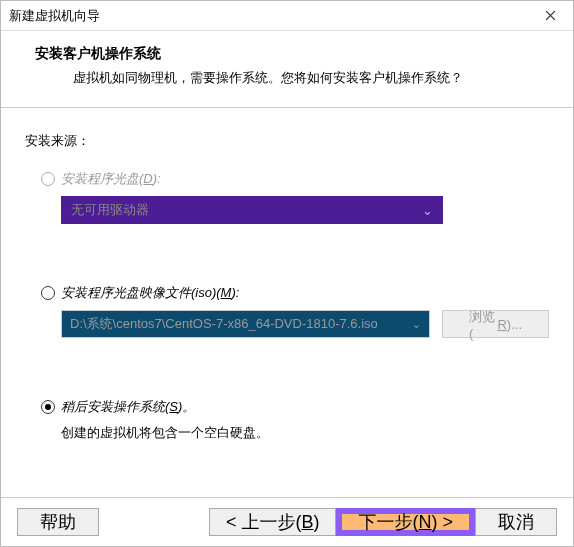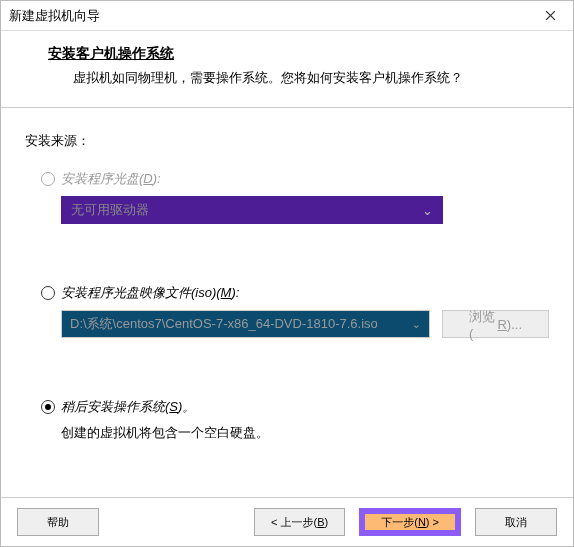--- a/index.html
+++ b/index.html
@@ -6,21 +6,21 @@
     body { font-family: "Microsoft YaHei", "Segoe UI", sans-serif; font-size: 13px; color: #000; background: #fff; }
 
     .window { width: 574px; height: 547px; border: 1px solid #bbb; display: flex; flex-direction: column; justify-content: space-between; }
 
     .titlebar { height: 30px; display: flex; align-items: center; justify-content: space-between; border-bottom: 1px solid #ddd; }
     .titlebar .title { padding-left: 8px; font-size: 13px; }
     .titlebar .close { width: 45px; height: 100%; display: flex; align-items: center; justify-content: center; }
     .titlebar .close svg { width: 11px; height: 11px; }
 
     .header { padding: 14px 20px 20px 20px; border-bottom: 1px solid #ccc; }
-    .header .heading { font-size: 14px; font-weight: bold; margin-left: 27px; margin-bottom: 6px; text-decoration: underline; }
+    .header .heading { font-size: 14px; font-weight: bold; margin-left: 14px; margin-bottom: 6px; }
     .header .subheading { font-size: 13px; margin-left: 52px; }
 
     .content { flex: 1; padding: 24px 24px 10px 24px; }
     .section-label { margin-bottom: 20px; }
 
     .option { margin-bottom: 10px; margin-left: 16px; }
     .radio-row { display: flex; align-items: center; gap: 6px; margin-bottom: 8px; font-style: italic; }
     .radio { width: 14px; height: 14px; border: 1px solid #333; border-radius: 50%; display: inline-flex; align-items: center; justify-content: center; background: #fff; flex-shrink: 0; }
     .radio.disabled { border-color: #aaa; }
     .radio.selected::after { content: ""; width: 6px; height: 6px; background: #000; border-radius: 50%; display: block; }
@@ -32,22 +32,22 @@
 
     .iso-row { display: flex; align-items: center; gap: 12px; margin-left: 20px; margin-bottom: 60px; }
     .iso-input { width: 382px; height: 28px; border: 1px solid #ccc; background: #0c4a6e; color: #999; display: flex; align-items: center; padding: 0 8px; position: relative; }
     .iso-input .chev { position: absolute; right: 8px; color: #999; font-size: 11px; }
     .browse-btn { height: 28px; padding: 0 26px; border: 1px solid #ccc; background: #eee; color: #999; display: flex; align-items: center; }
 
     .blank-desc { margin-left: 20px; margin-top: 6px; font-size: 13px; }
 
     .footer { border-top: 1px solid #ccc; padding: 10px 16px; display: flex; align-items: center; justify-content: space-between; }
     .footer .left { display: flex; }
-    .footer .right { display: flex; gap: 14px; align-items: center; border-radius: 6px; }
-    .btn { height: 28px; padding: 0 16px; border: 1px solid #aaa; background: #efefef; display: flex; align-items: center; justify-content: center; font-size: 11px; cursor: default; min-width: 82px; }
+    .footer .right { display: flex; gap: 0; align-items: center; border-radius: 6px; }
+    .btn { height: 28px; padding: 0 16px; border: 1px solid #aaa; background: #efefef; display: flex; align-items: center; justify-content: center; font-size: 18px; cursor: default; min-width: 82px; }
     .btn.default { border: 6px solid #8b5cf6; background: #fdba74; }
 
     .underline { text-decoration: underline; }
   </style>
 </head>
 <body>
 
 <div class="window">
 
   <div class="titlebar">

